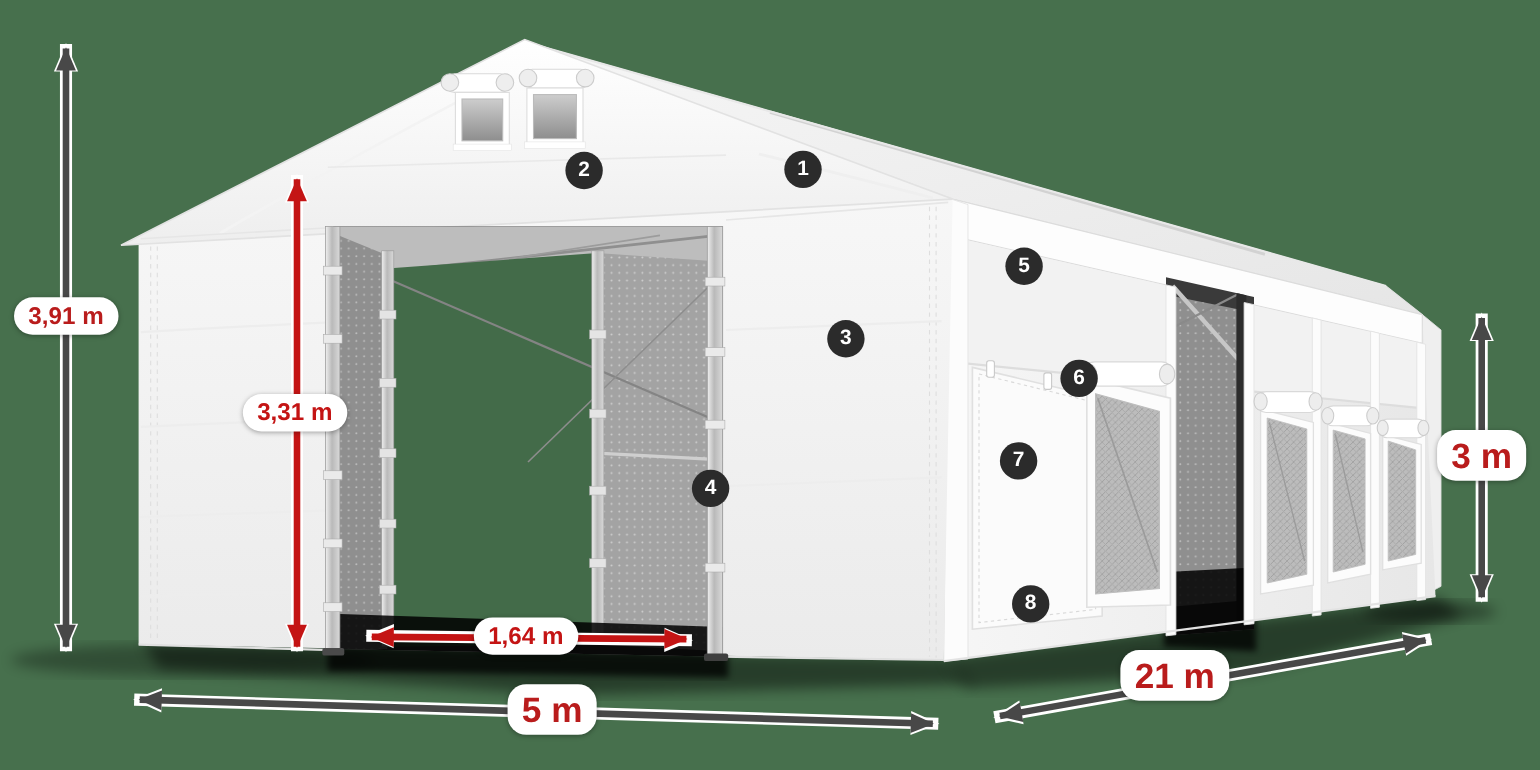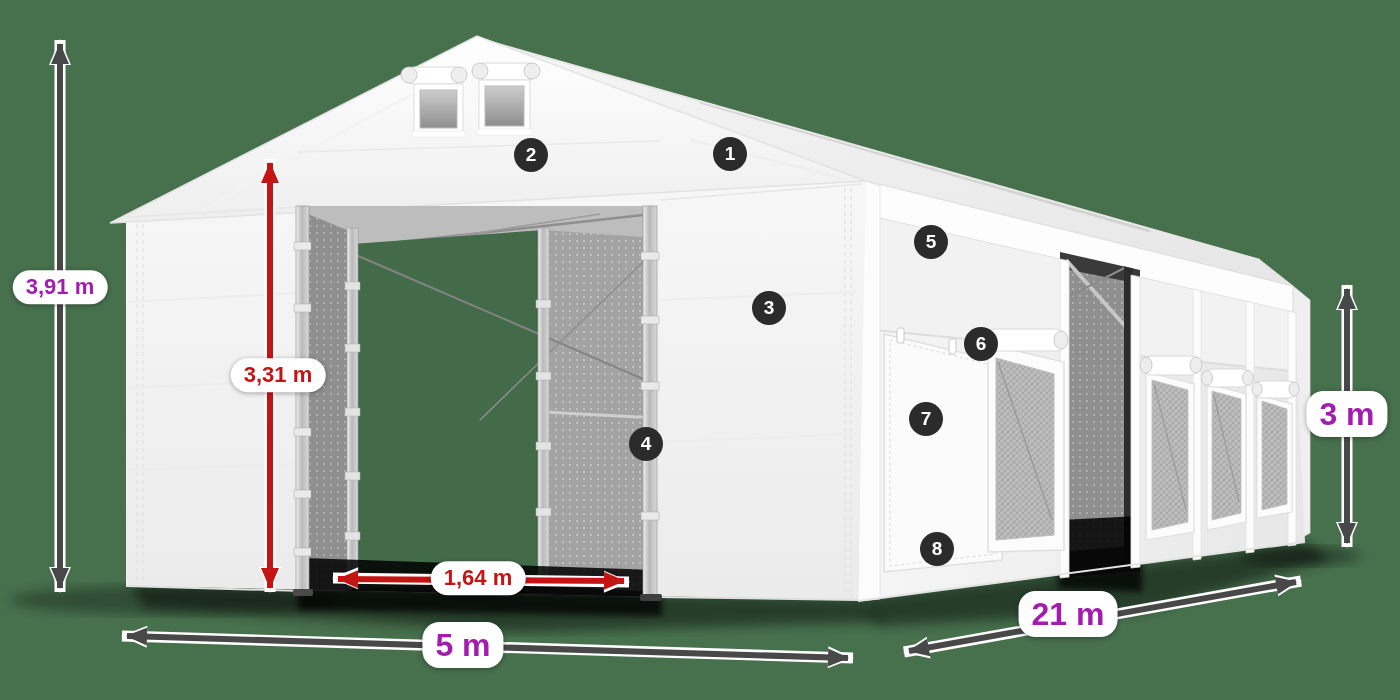--- a/index.html
+++ b/index.html
@@ -5,21 +5,21 @@
   html,body { margin:0; padding:0; }
   .stage {
     position:relative; width:1400px; height:700px; overflow:hidden;
     background:#47704D;
     font-family:"Liberation Sans", sans-serif;
   }
   .stage svg { position:absolute; left:0; top:0; }
   .pill {
     position:absolute; transform:translate(-50%,-50%);
     background:#ffffff; border-radius:17px; padding:3px 13px;
-    font-weight:700; font-size:22px; color:#a21caf; white-space:nowrap;
+    font-weight:700; font-size:22px; color:#b91c1c; white-space:nowrap;
     box-shadow:0 1px 5px rgba(0,0,0,.35); line-height:1.25;
   }
   .pill.red { color:#C41414; }
   .pill.big { font-size:32px; }
   .badge {
     position:absolute; width:34px; height:34px; transform:translate(-50%,-50%);
     background:#2b2b2b; color:#ffffff; border-radius:50%;
     display:flex; align-items:center; justify-content:center;
     font-size:19px; font-weight:700;
   }
@@ -288,23 +288,23 @@
       <line x1="270" y1="163" x2="270" y2="588" stroke="#C41414" stroke-width="6" marker-start="url(#ar)" marker-end="url(#ar)"></line>
     </g>
     <g>
       <line x1="333" y1="578" x2="629" y2="582" stroke="#ffffff" stroke-width="11" marker-start="url(#aw)" marker-end="url(#aw)"></line>
       <line x1="338" y1="579" x2="624" y2="581" stroke="#C41414" stroke-width="6" marker-start="url(#ar)" marker-end="url(#ar)"></line>
     </g>
   </g>
 </svg>
 
   <div class="pill" style="left:60px; top:287px;">3,91 m</div>
-  <div class="pill red" style="left:278px; top:375px;">3,31 m</div>
+  <div class="pill red" style="left:268px; top:375px;">3,31 m</div>
   <div class="pill red" style="left:478px; top:578px;">1,64 m</div>
-  <div class="pill big" style="left:463px; top:645px;">5 m</div>
+  <div class="pill big" style="left:502px; top:645px;">5 m</div>
   <div class="pill big" style="left:1068px; top:614px;">21 m</div>
   <div class="pill big" style="left:1347px; top:414px;">3 m</div>
 
   <div class="badge" style="left:730px; top:154px;">1</div>
   <div class="badge" style="left:531px; top:155px;">2</div>
   <div class="badge" style="left:769px; top:308px;">3</div>
   <div class="badge" style="left:646px; top:444px;">4</div>
   <div class="badge" style="left:931px; top:242px;">5</div>
   <div class="badge" style="left:981px; top:344px;">6</div>
   <div class="badge" style="left:926px; top:419px;">7</div>

